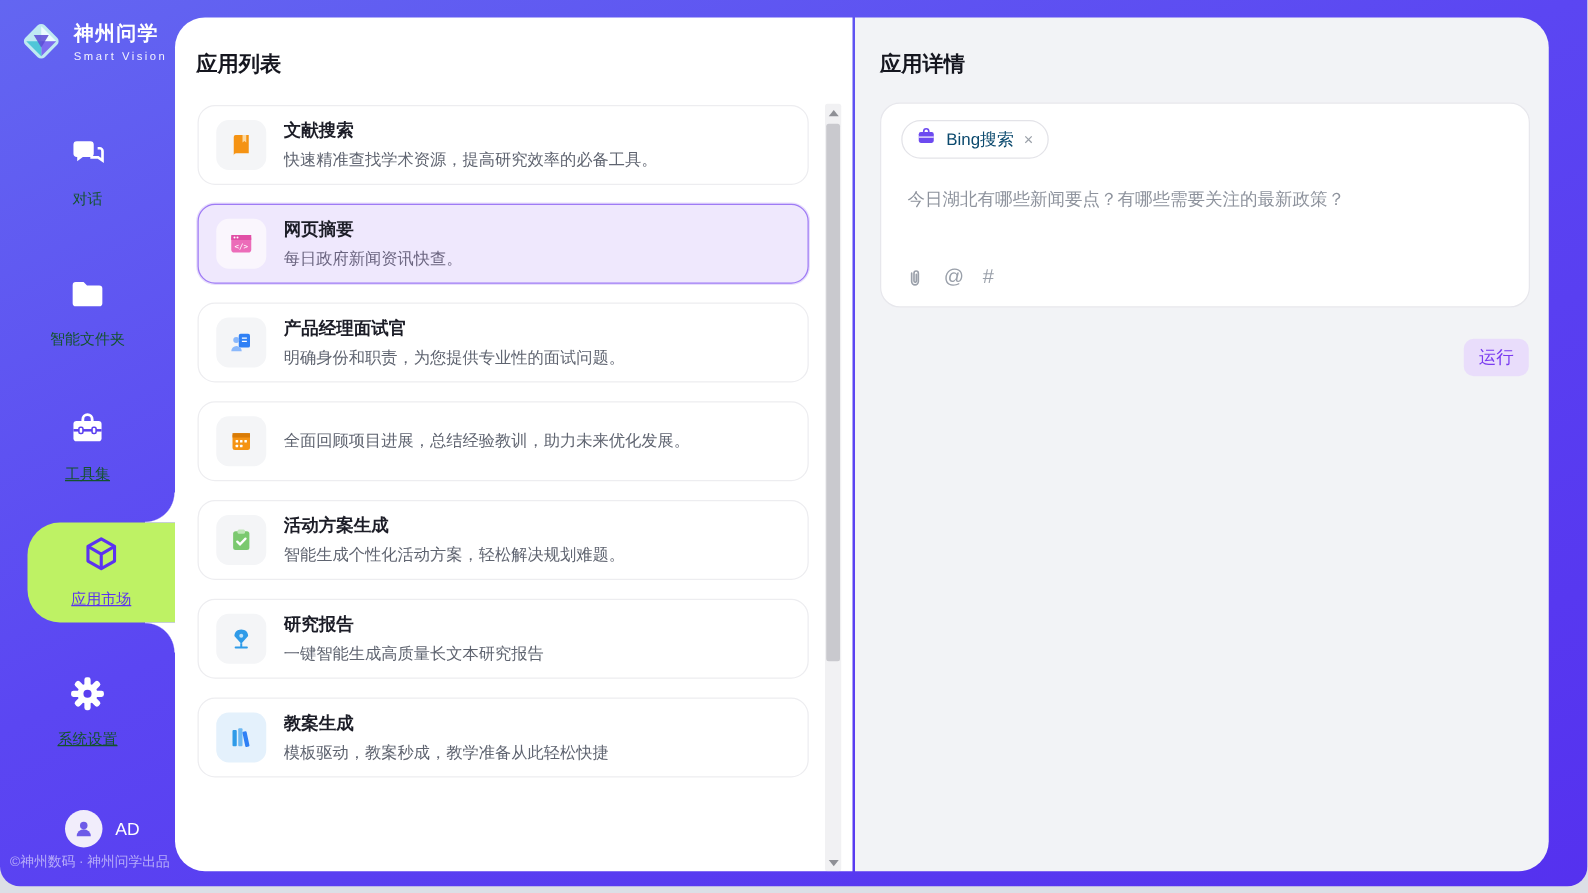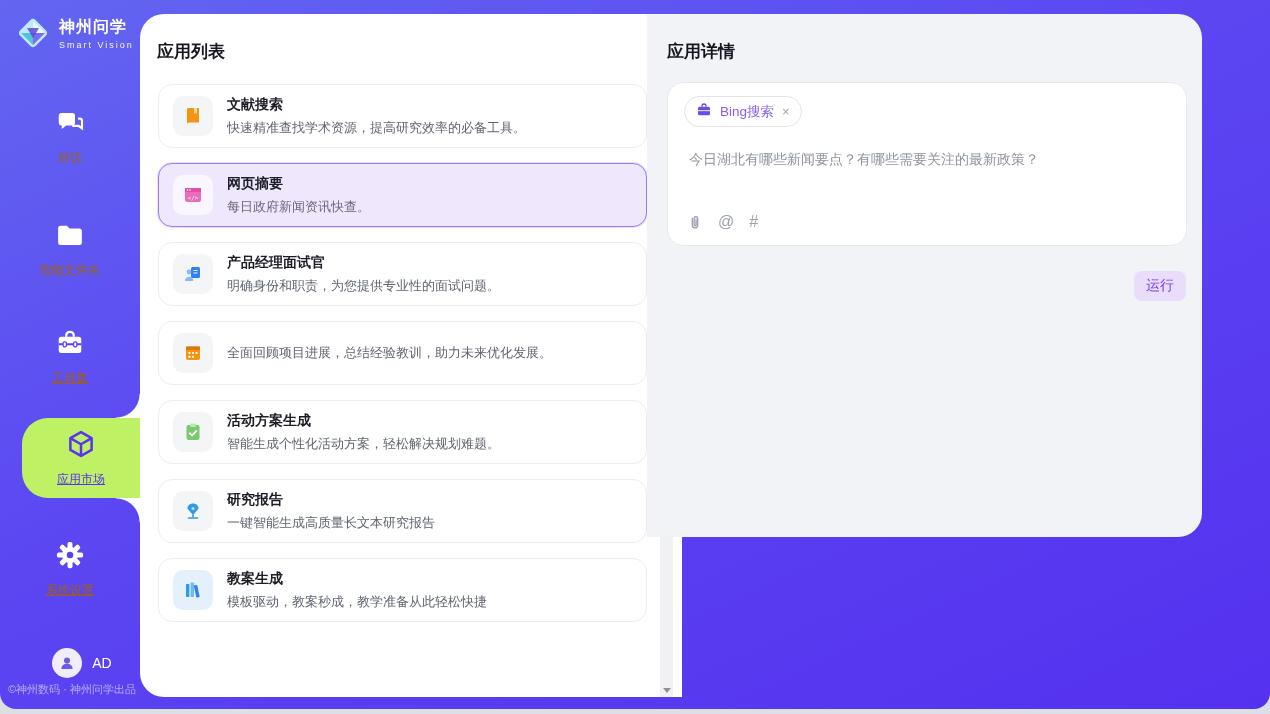--- a/index.html
+++ b/index.html
@@ -14,21 +14,21 @@
     background:linear-gradient(155deg,#6366f1 0%,#5b46f2 45%,#5531ef 100%);
     border-radius:0 0 16px 16px;
   }
   
   .sidebar { position:absolute; left:0; top:0; width:140px; height:709px; color:#fff; }
   .logo-row { position:absolute; left:14px; top:14px; display:flex; align-items:center; gap:7px; }
   .logo-mark { width:38px; height:38px; }
   .logo-text-cn { font-size:16px; font-weight:bold; letter-spacing:1px; }
   .logo-text-en { font-size:9px; letter-spacing:2px; opacity:.92; margin-top:2px; }
   .nav-item { position:absolute; left:0; width:140px; display:flex; flex-direction:column; align-items:center; cursor:pointer; }
-  .nav-item .nav-label { font-size:12px; margin-top:8px; color:#a16207; }
+  .nav-item .nav-label { font-size:12px; margin-top:8px; color:#14532d; }
   .nav-item.underlined .nav-label { text-decoration:underline; }
   .nav-item.active {
     left:22px; width:118px; height:80px; background:#bef264;
     border-radius:26px 0 0 26px; justify-content:center;
   }
   .nav-item.active::before, .nav-item.active::after {
     content:""; position:absolute; right:0; width:24px; height:24px;
   }
   .nav-item.active::before { top:-24px; background:radial-gradient(circle 24px at 0 0, rgba(0,0,0,0) 23px, #fff 24px); }
   .nav-item.active::after  { bottom:-24px; background:radial-gradient(circle 24px at 0 100%, rgba(0,0,0,0) 23px, #fff 24px); }
@@ -61,34 +61,34 @@
   .scrollbar { position:absolute; right:9px; top:69px; width:13px; height:614px; background:#f1f1f3; border-radius:2px; }
   .sb-arrow { position:absolute; left:0; width:13px; height:14px; display:flex; align-items:center; justify-content:center; cursor:pointer; }
   .sb-arrow.up { top:0; }
   .sb-arrow.down { bottom:0; }
   .tri-up { width:0; height:0; border-left:4px solid transparent; border-right:4px solid transparent; border-bottom:5px solid #8f9096; }
   .tri-down { width:0; height:0; border-left:4px solid transparent; border-right:4px solid transparent; border-top:5px solid #8f9096; }
   .sb-thumb { position:absolute; left:1px; top:16px; width:11px; height:430px; background:#c9c9ce; border-radius:2px; cursor:pointer; }
 
   
   .right-panel {
-    position:absolute; left:647px; top:14px; width:555px; height:523px;
+    position:absolute; left:684px; top:14px; width:555px; height:683px;
     background:#f2f3f6; border-radius:0 24px 24px 0; overflow:hidden;
   }
   .right-panel .panel-title { position:absolute; left:20px; top:26px; }
   .detail-card {
     position:absolute; left:20px; top:68px; width:520px; height:164px;
     background:#fff; border:1px solid #e7e7ec; border-radius:16px;
   }
   .tool-chip {
     position:absolute; left:16px; top:13px; height:31px; padding:0 11px;
     border:1px solid #e3e3e8; border-radius:17px; background:#fff;
     display:inline-flex; align-items:center; gap:8px; cursor:pointer;
   }
-  .chip-label { font-size:13.5px; color:#8b5cf6; }
+  .chip-label { font-size:13.5px; color:#0c4a6e; }
   .chip-close { font-size:13px; color:#9aa0a8; cursor:pointer; line-height:1; }
   .prompt-text { position:absolute; left:21px; top:68px; font-size:14px; color:#8e939d; width:480px; }
   .attach-row { position:absolute; left:19px; bottom:14px; display:flex; align-items:center; gap:15px; }
   .attach-ic { color:#9aa0aa; font-size:16px; display:flex; align-items:center; cursor:pointer; }
   .run-btn {
     position:absolute; right:16px; top:257px; width:52px; height:30px;
     background:#e9ddfb; color:#7a3bf0; font-size:14px; border:none; border-radius:8px; cursor:pointer;
     display:flex; align-items:center; justify-content:center;
   }
 </style>

